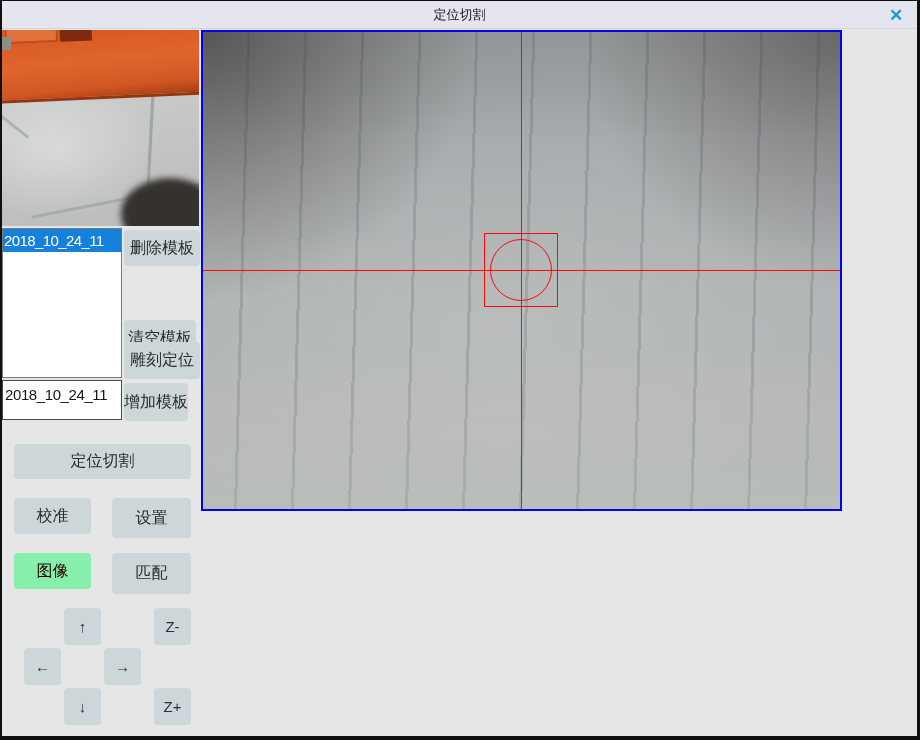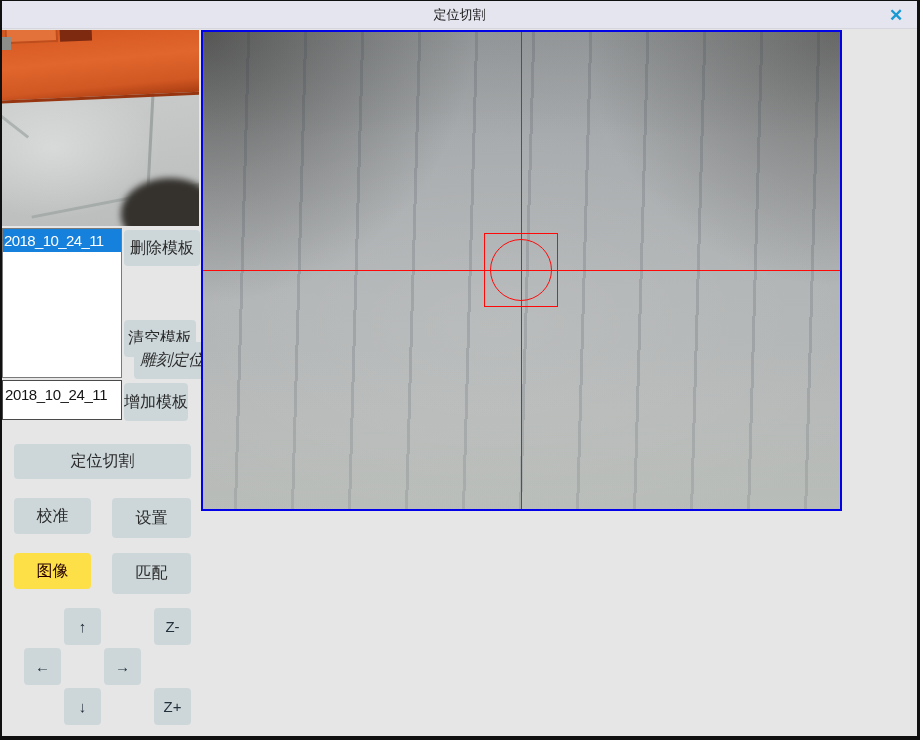--- a/index.html
+++ b/index.html
@@ -73,28 +73,28 @@
 
   
   .btn {
     position:absolute; display:flex; align-items:center; justify-content:center;
     background:#cdd7da; border:none; border-radius:4px;
     font-family:"Liberation Sans",sans-serif; font-size:16px; color:#2b2b2b;
     cursor:pointer;
   }
   #btn-delete   { left:122px; top:229px; width:76px; height:36px; }
   #btn-clear    { left:122px; top:285px; width:72px; height:37px;margin-top:34px; }
-  #btn-engrave  { left:132px; top:341px; width:76px; height:37px;font-style:italic; }
+  #btn-engrave  { left:122px; top:341px; width:76px; height:37px; }
   #btn-add      { left:122px; top:382px; width:64px; height:38px; }
 
   #btn-cut       { left:12px;  top:443px; width:177px; height:35px; }
   #btn-calibrate { left:12px;  top:497px; width:77px;  height:36px; }
   #btn-settings  { left:110px; top:497px; width:79px;  height:40px; }
   #btn-image     { left:12px;  top:552px; width:77px;  height:36px;
-                   background:#fde047; color:#240000; }
+                   background:#86efac; color:#240000; }
   #btn-match     { left:110px; top:552px; width:79px;  height:41px; }
 
   .jog { width:37px; height:37px; font-size:15px; color:#23313c; }
   #jog-up     { left:62px;  top:607px; }
   #jog-zminus { left:152px; top:607px; }
   #jog-left   { left:22px;  top:647px; }
   #jog-right  { left:102px; top:647px; }
   #jog-down   { left:62px;  top:687px; }
   #jog-zplus  { left:152px; top:687px; }
 

